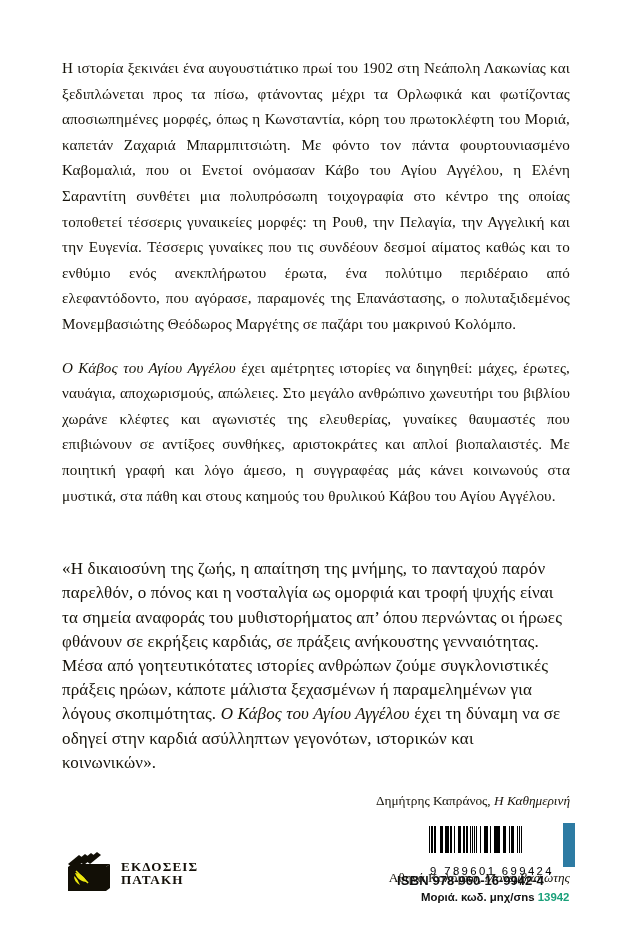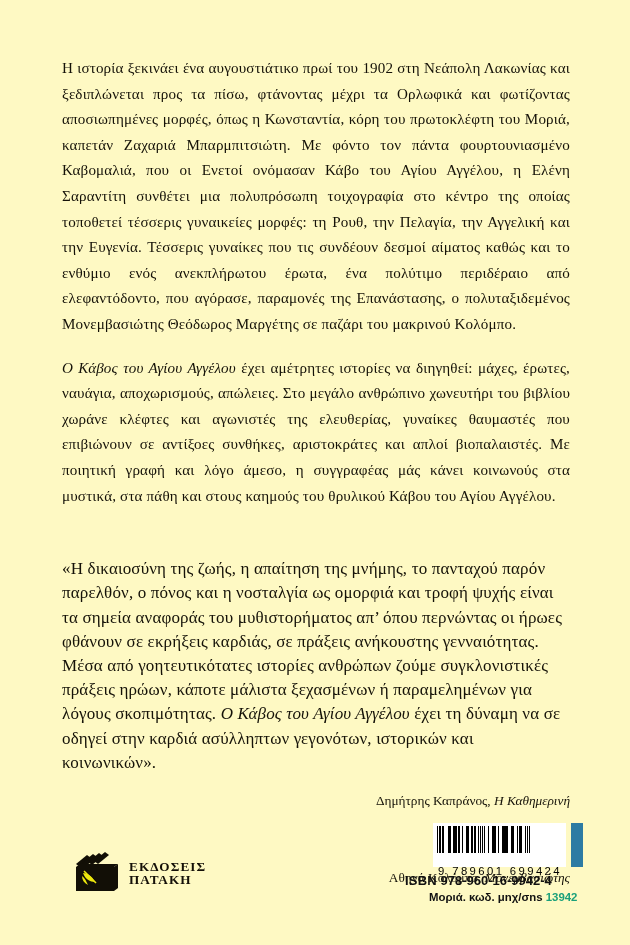--- a/index.html
+++ b/index.html
@@ -13,21 +13,21 @@
     font-family: "Liberation Serif", "DejaVu Serif", serif;
     color: #141414;
     overflow: hidden;
     position: relative;
   }
 
   .page {
     position: relative;
     width: 630px;
     height: 945px;
-    background: #fef9c3;
+    background: #ffffff;
   }
 
   
   .copy {
     position: absolute;
     left: 62px;
     top: 56px;
     width: 508px;
   }
 
@@ -66,21 +66,21 @@
     font-size: 13.3px;
     line-height: 24.2px;
     text-align: right;
     margin-top: 14px;
     color: #151208;
   }
 
   
   .bottom {
     position: absolute;
-    left: 12px;
+    left: 4px;
     top: 806px;
     width: 534px;
     height: 139px;
   }
 
   
   .logo {
     position: absolute;
     left: 62px;
     top: 45px;

